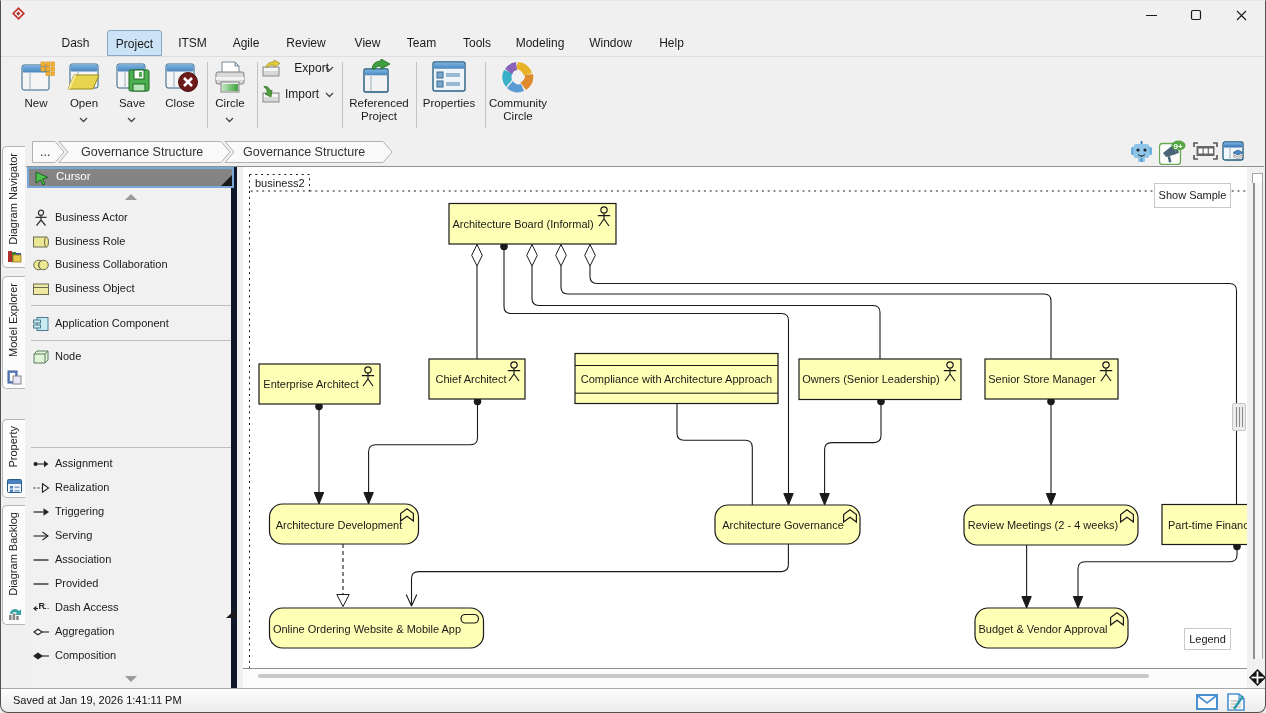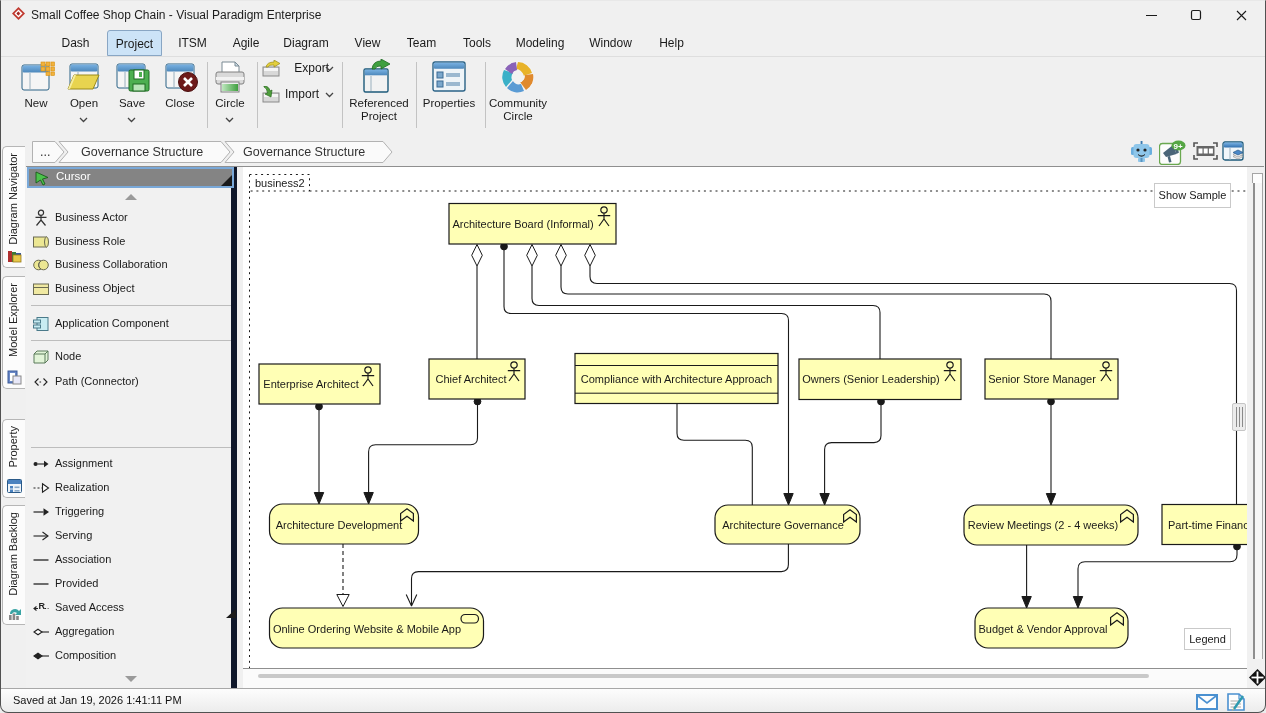--- a/index.html
+++ b/index.html
@@ -44,34 +44,33 @@
 <body>
 <div id="win">
 
 <div id="title">
   <svg class="abs" style="left:12px;top:7px" width="13" height="13" viewBox="0 0 17 17">
     <path d="M8.5,0 L17,8.5 L8.5,17 L0,8.5 Z" fill="#c0392f"></path>
     <path d="M8.5,3.2 L13.8,8.5 L8.5,13.8 L3.2,8.5 Z" fill="#fff"></path>
     <path d="M8.5,6 L11,8.5 L8.5,11 L6,8.5 Z" fill="#c0392f"></path>
     <path d="M8.5,6 L6,8.5 L8.5,11 Z" fill="#8f1f1d"></path>
   </svg>
-  <div class="txt">Small Coffee Shop Chain - Visual Paradigm Enterprise</div>
   <svg class="abs" style="left:1130px;top:0" width="130" height="30" viewBox="0 0 130 30">
     <line x1="16" y1="15.5" x2="27" y2="15.5" stroke="#1a1a1a" stroke-width="1"></line>
     <rect x="61.5" y="10.5" width="9" height="9" rx="1.5" fill="none" stroke="#1a1a1a" stroke-width="1.2"></rect>
     <path d="M107,11 L116,20 M116,11 L107,20" stroke="#1a1a1a" stroke-width="1.1"></path>
   </svg>
 </div>
 
 <div id="menu">
   <div class="mi" style="left:10px;width:43px">Dash</div>
   <div class="mi" id="mi-proj" style="left:63px;width:55px">Project</div>
   <div class="mi" style="left:127px;width:43px">ITSM</div>
   <div class="mi" style="left:181px;width:42px">Agile</div>
-  <div class="mi" style="left:234px;width:56px">Diagram</div>
+  <div class="mi" style="left:234px;width:56px">Review</div>
   <div class="mi" style="left:303px;width:41px">View</div>
   <div class="mi" style="left:356px;width:43px">Team</div>
   <div class="mi" style="left:411px;width:44px">Tools</div>
   <div class="mi" style="left:467px;width:58px">Modeling</div>
   <div class="mi" style="left:538px;width:57px">Window</div>
   <div class="mi" style="left:607px;width:41px">Help</div>
 </div>
 
 <div id="tbar">
 
@@ -366,30 +365,20 @@
         <span class="pl">Application Component</span>
       </div>
   <div class="psep" style="top:173px"></div>
   <div class="prow" style="top:181px">
         <svg width="18" height="18" viewBox="0 0 18 18">
           <path d="M2,6 L5,3 L16,3 L16,12 L13,15 L2,15 Z" fill="#e2f4d8" stroke="#5a7a5a"></path>
           <path d="M2,6 L13,6 L13,15 M13,6 L16,3" fill="none" stroke="#5a7a5a"></path>
         </svg>
         <span class="pl">Node</span>
       </div>
-  <div class="prow" style="top:206px">
-        <svg width="18" height="18" viewBox="0 0 18 18">
-          <g stroke="#222" stroke-width="1.1" fill="none">
-            <path d="M6.5,5.5 L3,9 L6.5,12.5"></path>
-            <path d="M11.5,5.5 L15,9 L11.5,12.5"></path>
-          </g>
-          <line x1="7.5" y1="9" x2="10.5" y2="9" stroke="#222" stroke-dasharray="1.6 1.8"></line>
-        </svg>
-        <span class="pl">Path (Connector)</span>
-      </div>
   <div class="psep" style="top:280px"></div>
   <div class="prow" style="top:312px">
         <svg width="18" height="18" viewBox="0 0 18 18">
           <line x1="1.5" y1="9" x2="10.5" y2="9" stroke="#222" stroke-width="1.1" stroke-dasharray="2 2"></line>
           <path d="M10.5,4.8 L16.5,9 L10.5,13.2 Z" fill="#fff" stroke="#222" stroke-width="1.1"></path>
         </svg>
         <span class="pl">Realization</span>
       </div>
   <div class="prow" style="top:288px">
         <svg width="18" height="18" viewBox="0 0 18 18">
@@ -425,21 +414,21 @@
         </svg>
         <span class="pl">Provided</span>
       </div>
   <div class="prow" style="top:432px">
         <svg width="18" height="18" viewBox="0 0 18 18">
           <path d="M4.5,7.5 L2,9.5 L4.5,11.5" fill="none" stroke="#222" stroke-width="1.1"></path>
           <line x1="2" y1="9.5" x2="6" y2="9.5" stroke="#222"></line>
           <text x="6.5" y="10" font-size="9" font-weight="bold" fill="#222" font-family="Liberation Sans">R</text>
           <line x1="12.5" y1="9.5" x2="16.5" y2="9.5" stroke="#222" stroke-dasharray="1.6 1.6"></line>
         </svg>
-        <span class="pl">Saved Access</span>
+        <span class="pl">Dash Access</span>
       </div>
   <div class="prow" style="top:456px">
         <svg width="18" height="18" viewBox="0 0 18 18">
           <path d="M2,9 L6,6.2 L10,9 L6,11.8 Z" fill="#fff" stroke="#222" stroke-width="1.1"></path>
           <line x1="10" y1="9" x2="17" y2="9" stroke="#222" stroke-width="1.1"></line>
         </svg>
         <span class="pl">Aggregation</span>
       </div>
   <div class="prow" style="top:480px">
         <svg width="18" height="18" viewBox="0 0 18 18">

